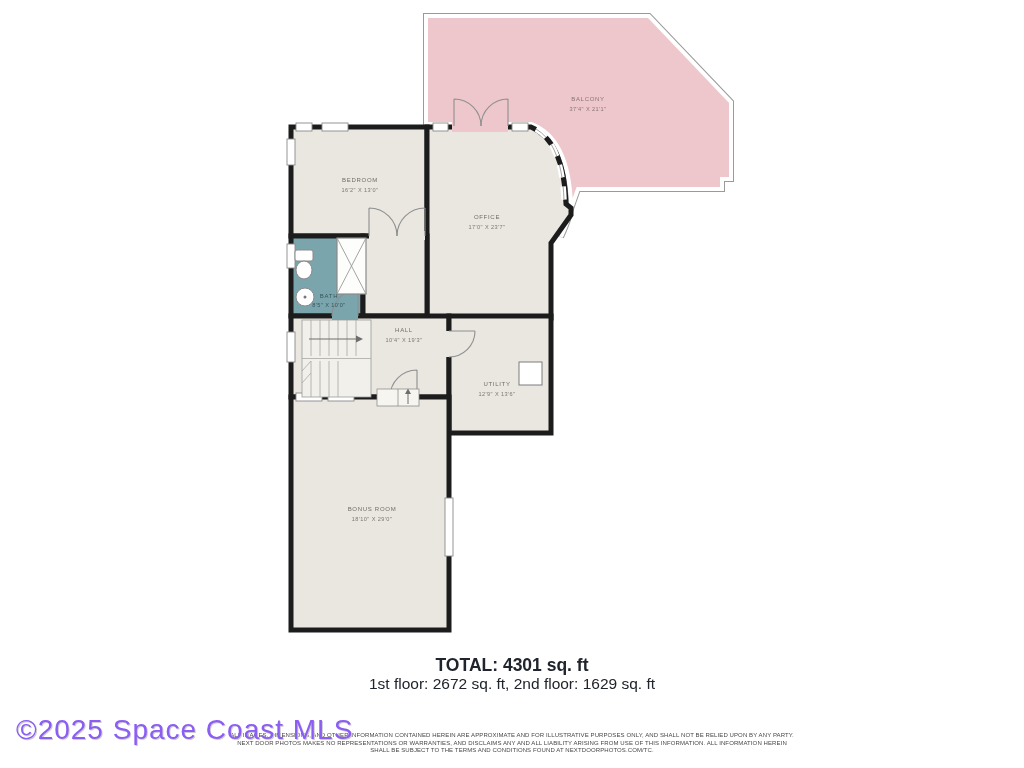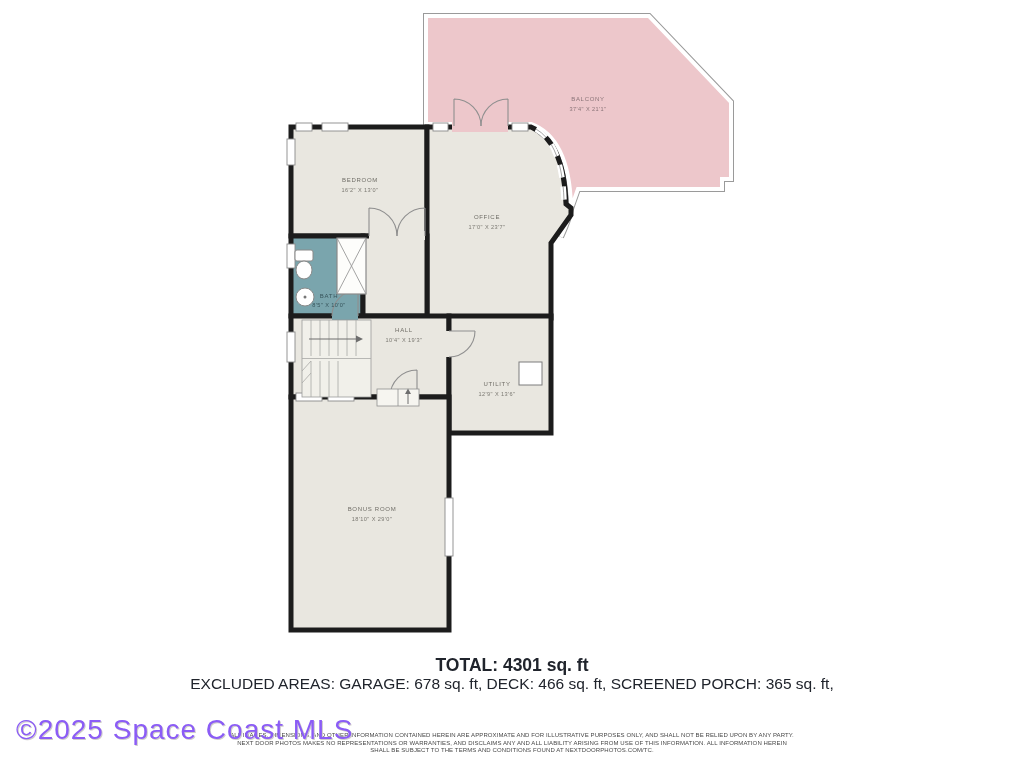--- a/index.html
+++ b/index.html
@@ -146,21 +146,21 @@
       <text class="room-label" x="372" y="511">BONUS ROOM</text>
       <text class="room-dims" x="372" y="521">18'10" X 29'0"</text>
 
       <text class="room-label balcony-text" x="588" y="101">BALCONY</text>
       <text class="room-dims balcony-text" x="588" y="111">37'4" X 21'1"</text>
     </g>
   </svg>
 
   <div class="summary">
     <div class="total">TOTAL: 4301 sq. ft</div>
-    <div class="line">EXCLUDED AREAS: GARAGE: 678 sq. ft, DECK: 466 sq. ft, SCREENED PORCH: 365 sq. ft,</div>
+    <div class="line">1st floor: 2672 sq. ft, 2nd floor: 1629 sq. ft</div>
   </div>
 
   <div class="disclaimer">
     <div>ALL IMAGES, DIMENSIONS, AND OTHER INFORMATION CONTAINED HEREIN ARE APPROXIMATE AND FOR ILLUSTRATIVE PURPOSES ONLY, AND SHALL NOT BE RELIED UPON BY ANY PARTY.</div>
     <div>NEXT DOOR PHOTOS MAKES NO REPRESENTATIONS OR WARRANTIES, AND DISCLAIMS ANY AND ALL LIABILITY ARISING FROM USE OF THIS INFORMATION. ALL INFORMATION HEREIN</div>
     <div>SHALL BE SUBJECT TO THE TERMS AND CONDITIONS FOUND AT NEXTDOORPHOTOS.COM/TC.</div>
   </div>
 
   <div class="watermark">©2025 Space Coast MLS</div>
 

